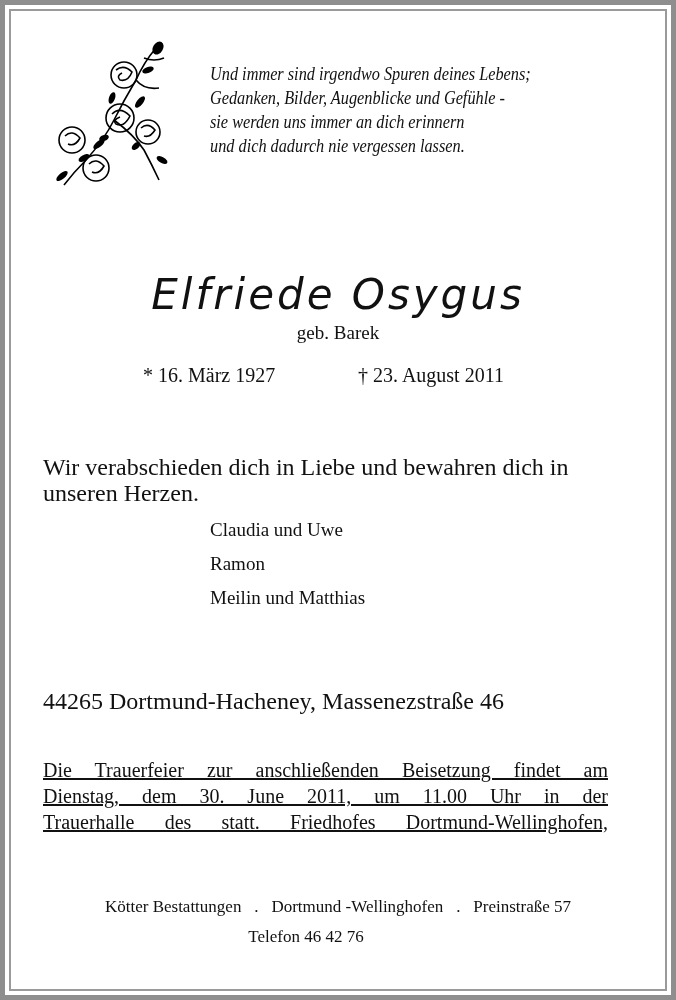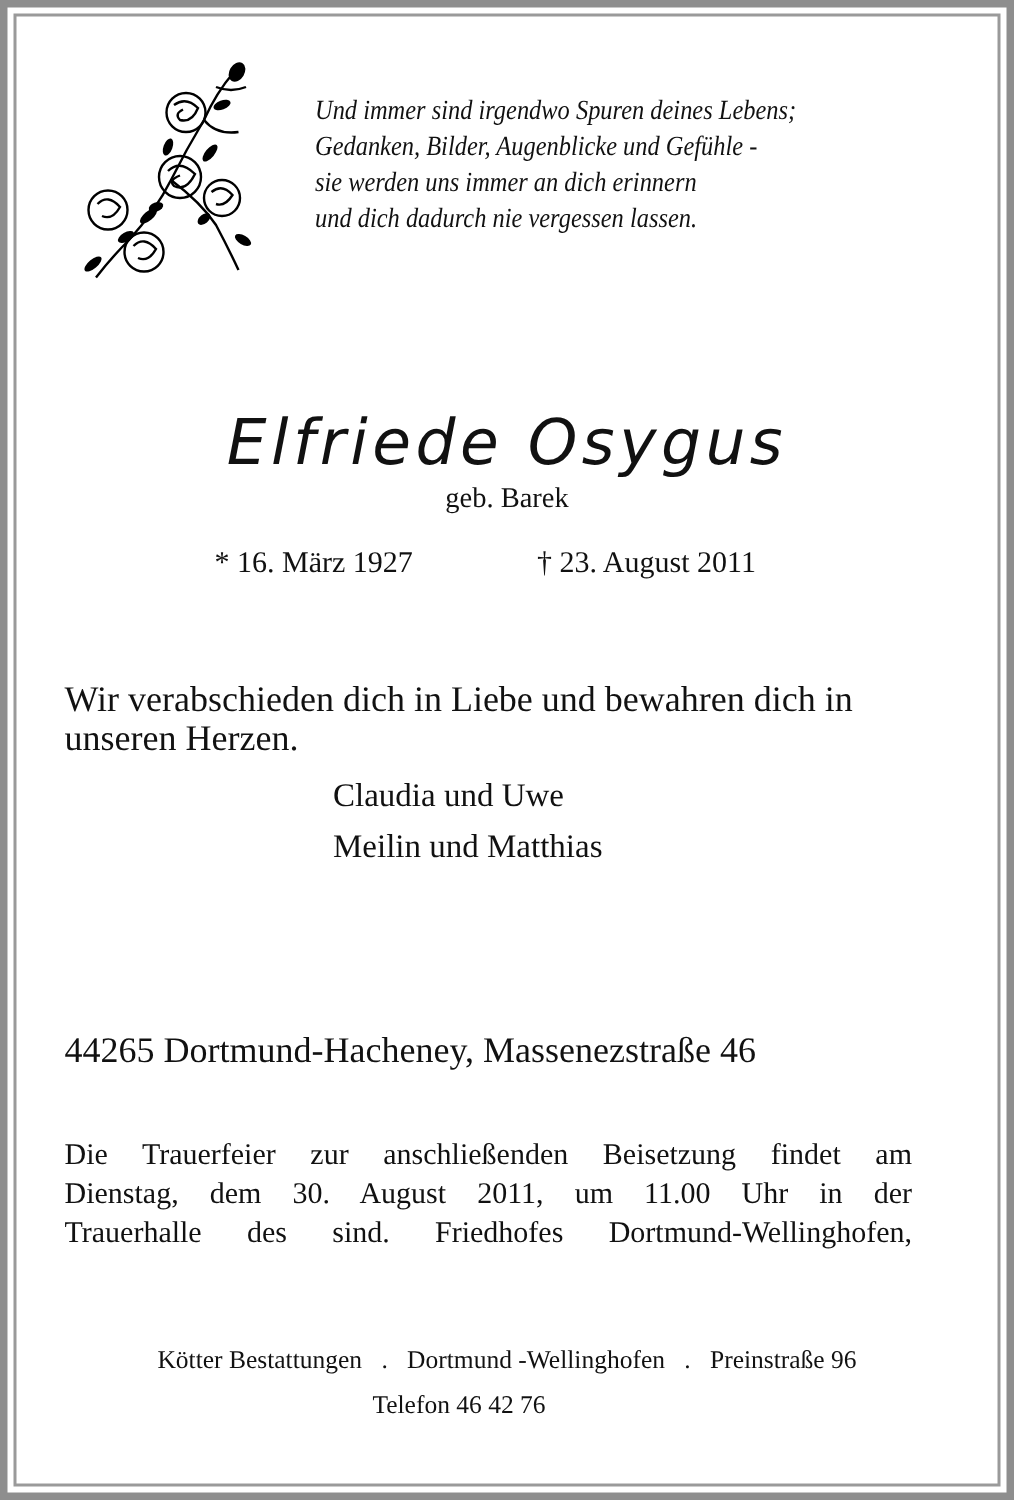--- a/index.html
+++ b/index.html
@@ -9,24 +9,24 @@
   .roses { position:absolute; left:44px; top:40px; width:138px; height:150px; }
   .poem { position:absolute; left:210px; top:62px; font-style:italic; font-size:18.5px; line-height:24px; transform:scaleX(0.88); transform-origin:left top; white-space:nowrap; }
   .poem div { }
   .name { position:absolute; left:0; width:676px; top:270px; text-align:center; font-family:"DejaVu Sans", sans-serif; font-weight:300; font-size:42px; letter-spacing:3px; line-height:50px; }
   .name span { display:inline-block; transform:scaleX(1.0); font-style:italic;text-align:center; }
   .maiden { position:absolute; left:0; width:676px; top:322px; text-align:center; font-size:19px; }
   .dates { position:absolute; top:364px; font-size:20px; }
   .birth { left:143px; }
   .death { left:358px; }
   .farewell { position:absolute; left:43px; top:454px; font-size:24px; line-height:26px; width:560px; }
-  .names { position:absolute; left:210px; top:513px; font-size:22px; line-height:34px;margin-left:12px; }
+  .names { position:absolute; left:210px; top:513px; font-size:19px; line-height:34px; }
   .address { position:absolute; left:43px; top:688px; font-size:24px; }
   .ceremony { position:absolute; left:43px; top:757px; width:565px; font-size:20px; line-height:26px; text-align:justify; }
-  .ceremony span { display:block; text-align:justify; text-align-last:justify; }
+  .ceremony span { display:block; text-align:justify; text-align-last:justify;text-decoration:underline; }
   .ceremony span.last { text-align-last:left; }
   .footer { position:absolute; left:0; width:676px; top:897px; font-size:17px; }
   .footer .line1 { position:absolute; left:0; width:676px; text-align:center; white-space:nowrap; word-spacing:0; }
   .footer .line1 .sep { display:inline-block; width:30px; text-align:center; }
   .footer .line2 { position:absolute; left:0; width:612px; top:30px; text-align:center; }
 </style>
 </head>
 <body>
 
 <div class="sheet">
@@ -81,29 +81,30 @@
   <span>Elfriede Osygus</span>
 </div>
 <div class="maiden">geb. Barek</div>
 <div class="dates birth">* 16. März 1927</div>
 <div class="dates death">† 23. August 2011</div>
 
 <div class="farewell">Wir verabschieden dich in Liebe und bewahren dich in unseren Herzen.</div>
 
 <div class="names">
   <div>Claudia und Uwe</div>
+  <div>Ramon</div>
   <div>Meilin und Matthias</div>
 </div>
 
 <div class="address">44265 Dortmund-Hacheney, Massenezstraße 46</div>
 
 <div class="ceremony">
   <span>Die Trauerfeier zur anschließenden Beisetzung findet am</span>
-  <span>Dienstag, dem 30. August 2011, um 11.00 Uhr in der</span>
-  <span>Trauerhalle des sind. Friedhofes Dortmund-Wellinghofen,</span>
+  <span>Dienstag, dem 30. June 2011, um 11.00 Uhr in der</span>
+  <span>Trauerhalle des statt. Friedhofes Dortmund-Wellinghofen,</span>
 </div>
 
 <div class="footer">
   <div class="line1">
-    <span>Kötter Bestattungen</span><span class="sep">.</span><span>Dortmund -Wellinghofen</span><span class="sep">.</span><span>Preinstraße 96</span>
+    <span>Kötter Bestattungen</span><span class="sep">.</span><span>Dortmund -Wellinghofen</span><span class="sep">.</span><span>Preinstraße 57</span>
   </div>
   <div class="line2">Telefon 46 42 76</div>
 </div>
 
 </body></html>

